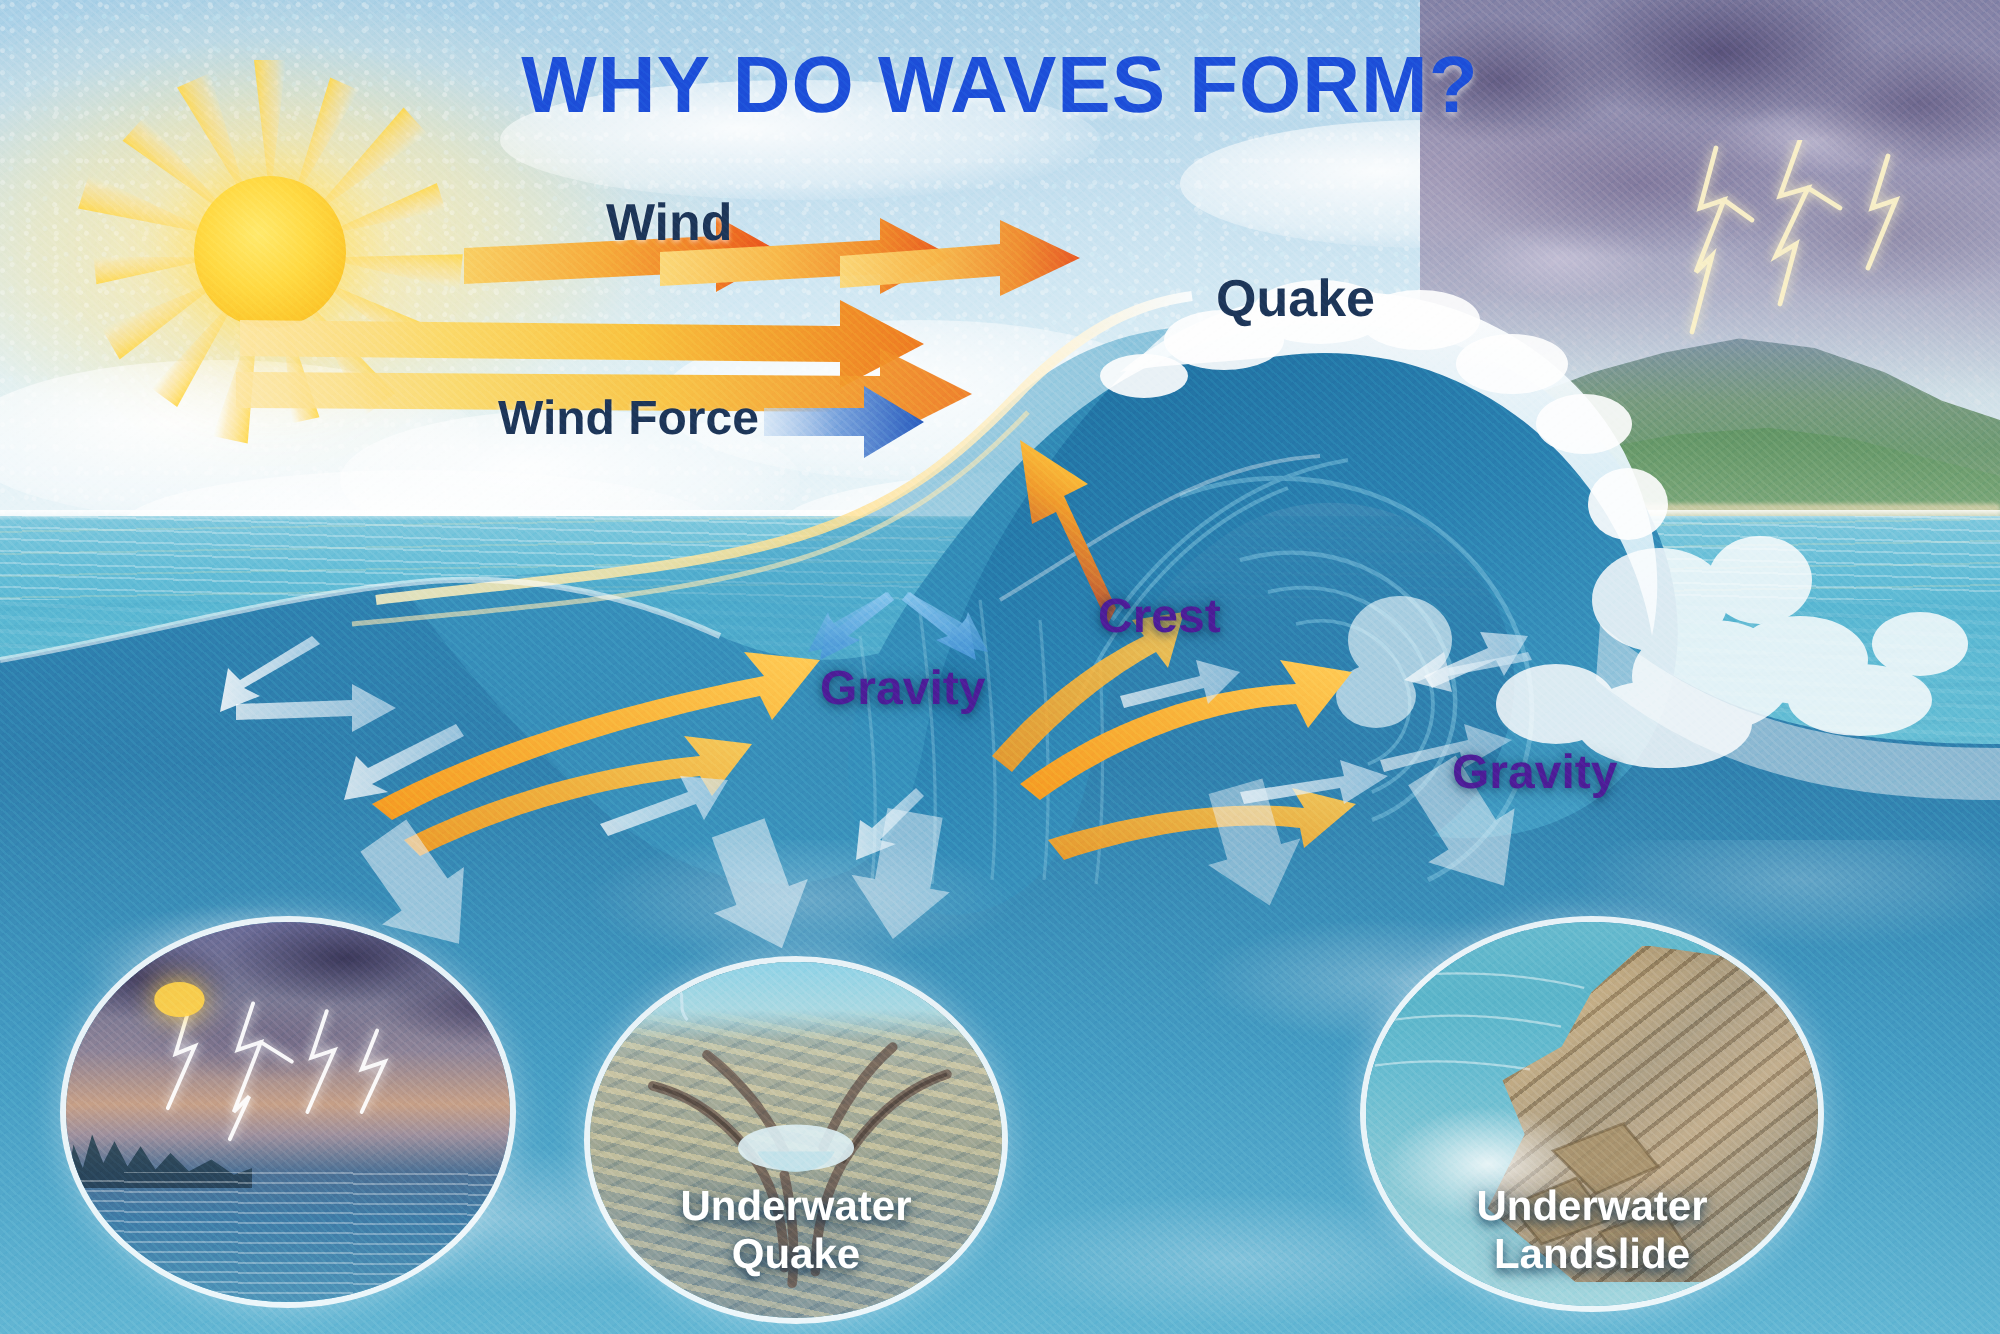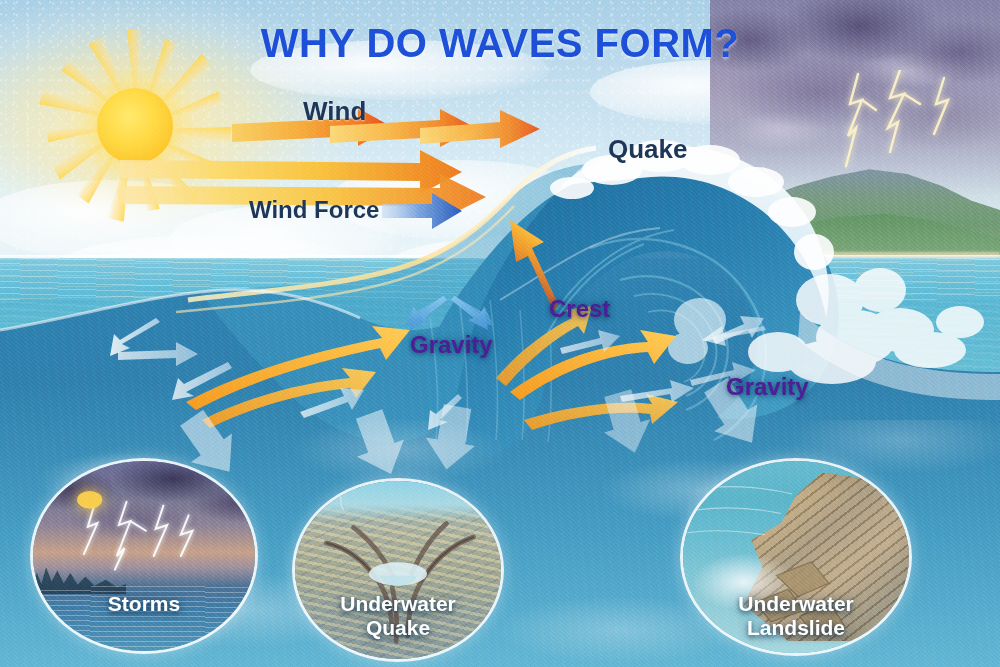--- a/index.html
+++ b/index.html
@@ -588,21 +588,20 @@
           <path d="M62,48 L56,68 L66,64 L52,96"></path>
           <path d="M96,42 L88,66 L100,62 L86,98 L94,90 L84,112"></path>
           <path d="M100,62 L116,72"></path>
           <path d="M134,46 L126,70 L138,66 L124,98"></path>
           <path d="M160,56 L152,76 L164,72 L152,98"></path>
         </g>
         <ellipse cx="58" cy="40" rx="13" ry="9" fill="#ffd24a" opacity="0.95" style="filter:drop-shadow(0 0 7px #ffd24a)"></ellipse>
       </svg>
     </div>
   </div>
-  <div class="circle-label" style="left:30px; top:592px; width:228px;">Storms</div>
 
   <div class="circle" style="left:292px; top:478px; width:212px; height:184px;">
     <div class="art-quake c-cap">
       <div class="seabed"></div>
       <div class="topwater"></div>
       <svg viewBox="0 0 212 184" style="position:absolute;inset:0;width:100%;height:100%">
         <g stroke="#6b5b52" stroke-width="5" fill="none" stroke-linecap="round" opacity="0.85">
           <path d="M32,64 C56,70 74,86 86,104 C96,120 100,138 100,158"></path>
           <path d="M60,48 C78,62 92,80 100,98"></path>
           <path d="M184,58 C160,66 142,84 130,104 C120,122 116,140 116,160"></path>

